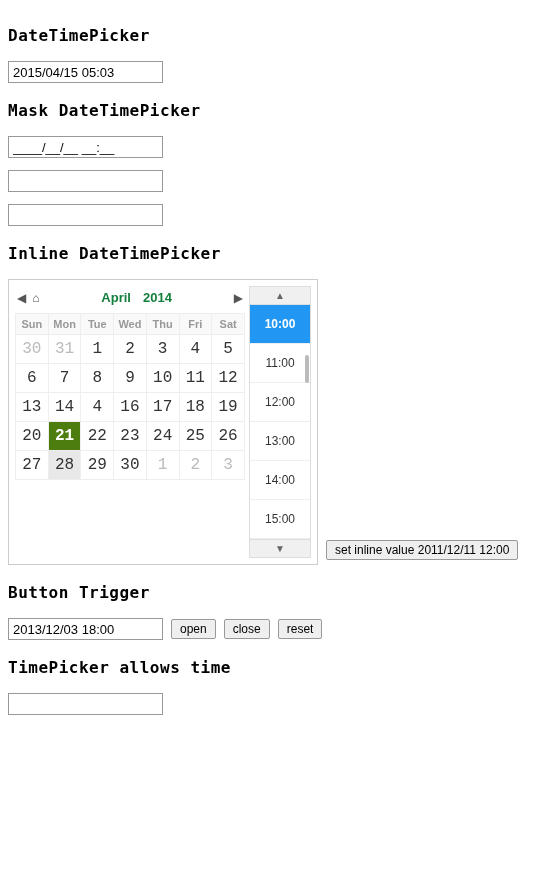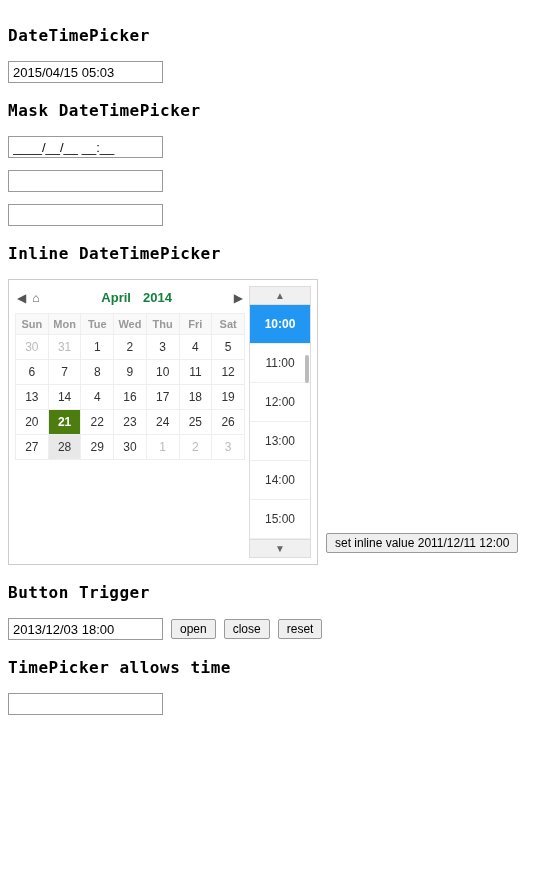--- a/index.html
+++ b/index.html
@@ -72,26 +72,27 @@
     .cal-grid th {
       font-size: 11px;
       color: #999;
       font-weight: bold;
       padding: 4px 0;
       text-align: center;
       border: 1px solid #eee;
       background: #f9f9f9;
     }
     .cal-grid td {
-      font-size: 12px;
+      font-size: 16px;
       text-align: center;
       padding: 5px 0;
       border: 1px solid #eee;
       cursor: pointer;
       color: #333;
+      font-family: Liberation Mono, monospace;
     }
     .cal-grid td.other-month { color: #bbb; }
     .cal-grid td.selected { background: #4d7c0f; color: #fff; font-weight: bold; }
     .cal-grid td.highlighted { background: #e8e8e8; }
     .timebox {
       width: 62px;
       margin-left: 4px;
       display: flex;
       flex-direction: column;
       align-items: center;
@@ -136,21 +137,21 @@
     button.std-btn {
       font-family: Arial, sans-serif;
       font-size: 12px;
       padding: 2px 8px;
       background: #efefef;
       border: 1px solid #999;
       border-radius: 2px;
       cursor: pointer;
     }
     .btn-row { display: flex; gap: 8px; align-items: center; }
-    .set-inline-btn { margin-bottom: 12px; }
+    .set-inline-btn { margin-bottom: 5px; }
   </style>
 </head>
 <body>
 
 <div class="section">
   <h3>DateTimePicker</h3>
   <input type="text" value="2015/04/15 05:03" style="">
 </div>
 
 <div class="section">

